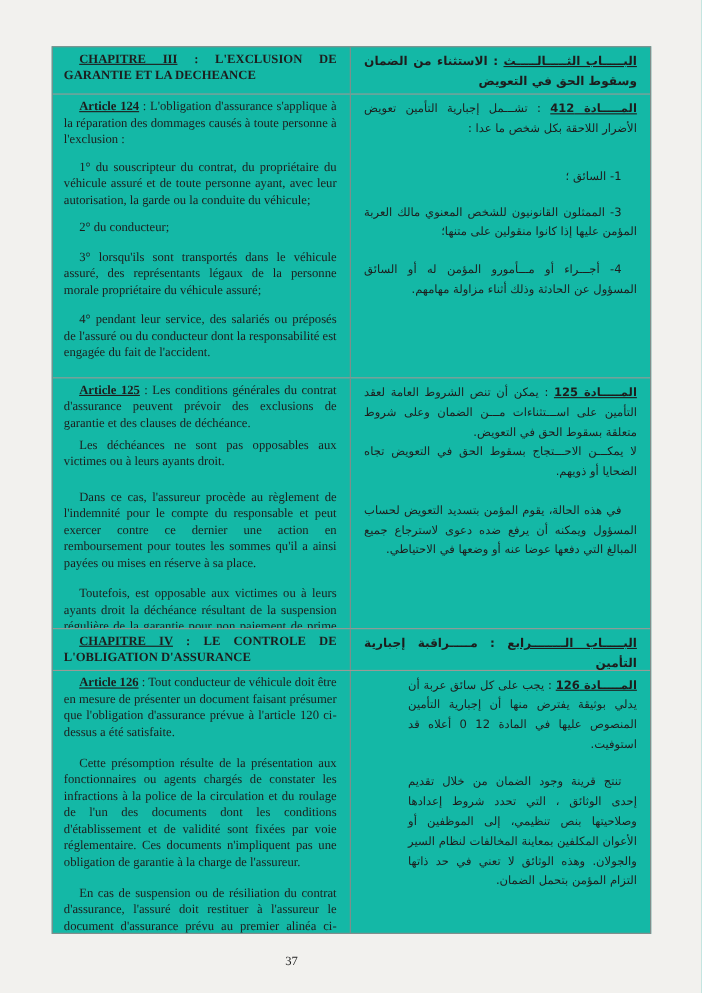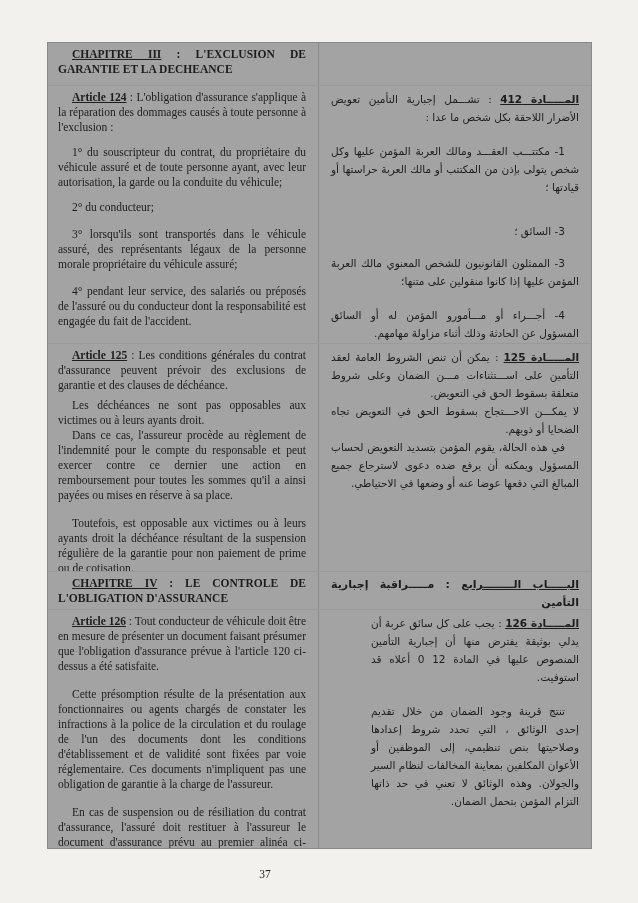--- a/index.html
+++ b/index.html
@@ -13,21 +13,21 @@
     position: relative;
     overflow: hidden;
     color: #1d1d1d;
   }
   .doc-table {
     position: absolute;
     left: 47px;
     top: 42px;
     width: 543px;
     border: 1px solid #8a8a8a;
-    background: #a3a3a3;
+    background: #14b8a6;
   }
   .row {
     display: flex;
     border-bottom: 1px solid #9a9a96;
   }
   .row:last-child { border-bottom: none; }
   .cell {
     box-sizing: border-box;
     overflow: hidden;
     height: 100%;
@@ -69,54 +69,56 @@
     position: absolute;
     top: 868px;
     left: 0;
     width: 530px;
     text-align: center;
     font-family: "Liberation Serif", serif;
     font-size: 11.5px;
   }
   
   .mt5  { margin-top: 5px; }
-  .mt3  { margin-top: 0; }
+  .mt3  { margin-top: 17px; }
   .mt10 { margin-top: 10px; }
   .mt12 { margin-top: 12px; }
   .mt13 { margin-top: 13px; }
   .mt14 { margin-top: 14px; }
   .mt16 { margin-top: 16px; }
   .mt26 { margin-top: 26px; }
   .mt40 { margin-top: 40px; }
 </style>
 </head>
 <body>
 
 <div class="page">
 
   <div class="doc-table">
 
     <div class="row r-ch3">
       <div class="cell fr">
         <p class="chapter"><span class="u">CHAPITRE III</span><span> : L'EXCLUSION DE GARANTIE ET LA DECHEANCE</span></p>
       </div>
+      <div class="cell ar">
+        <p class="chapter ni"><span class="u">البـــــاب الثـــــالـــــث</span><span> : الاستثناء من الضمان وسقوط  الحق في التعويض</span></p>
+      </div>
     </div>
 
     <div class="row r-124">
       <div class="cell fr">
         <p><span class="b u">Article 124</span><span> : L'obligation d'assurance s'applique à la réparation des dommages causés à toute personne à l'exclusion :</span></p>
         <p class="mt10">1° du souscripteur du contrat, du propriétaire du véhicule assuré et de toute personne ayant, avec leur autorisation, la garde ou la conduite du véhicule;</p>
         <p class="mt10">2° du conducteur;</p>
         <p class="mt12">3° lorsqu'ils sont transportés dans le véhicule assuré, des représentants légaux de la personne morale propriétaire du véhicule assuré;</p>
         <p class="mt12">4° pendant leur service, des salariés ou préposés de l'assuré ou du conducteur dont la responsabilité est engagée du fait de l'accident.</p>
       </div>
       <div class="cell ar">
         <p class="ni"><span class="b u">المـــــادة 412</span><span> : تشـــمل إجبارية التأمين تعويض الأضرار اللاحقة بكل شخص ما عدا :</span></p>
-        <p class="mt16">1- مكتتـــب العقـــد ومالك العربة المؤمن عليها وكل شخص يتولى بإذن من المكتتب أو مالك العربة حراستها أو قيادتها ؛</p>
-        <p class="mt26">3- السائق ؛</p>
+        <p class="mt26">1- السائق ؛</p>
         <p class="mt14">3- الممثلون القانونيون للشخص المعنوي مالك العربة المؤمن عليها إذا كانوا منقولين على متنها؛</p>
         <p class="mt16">4- أجـــراء أو مـــأمورو المؤمن  له أو السائق المسؤول عن الحادثة وذلك أثناء مزاولة مهامهم.</p>
       </div>
     </div>
 
     <div class="row r-125">
       <div class="cell fr">
         <p><span class="b u">Article 125</span><span> : Les conditions générales du contrat d'assurance peuvent prévoir des exclusions de garantie et des clauses de déchéance.</span></p>
         <p class="mt5">Les déchéances ne sont pas opposables aux victimes ou à leurs ayants droit.</p>
         <p class="mt3">Dans ce cas, l'assureur procède au règlement de l'indemnité pour le compte du responsable et peut exercer contre ce dernier une action en remboursement pour toutes les sommes qu'il a ainsi payées ou mises en réserve à sa place.</p>

